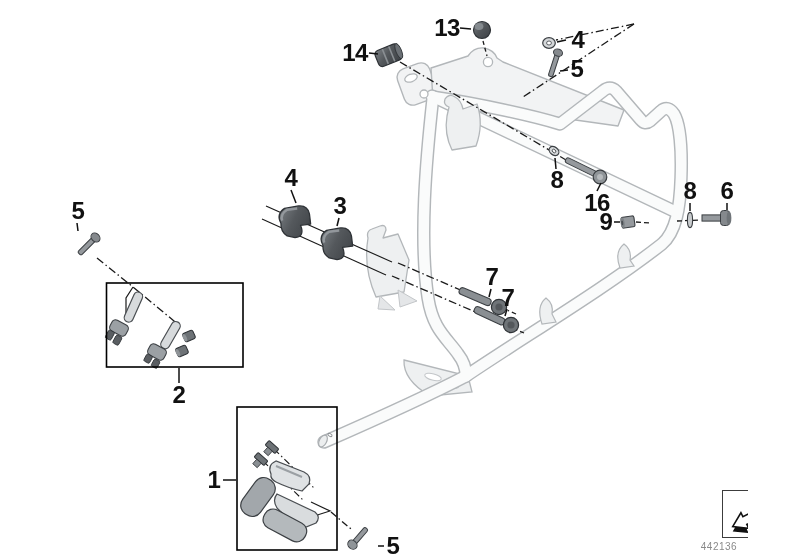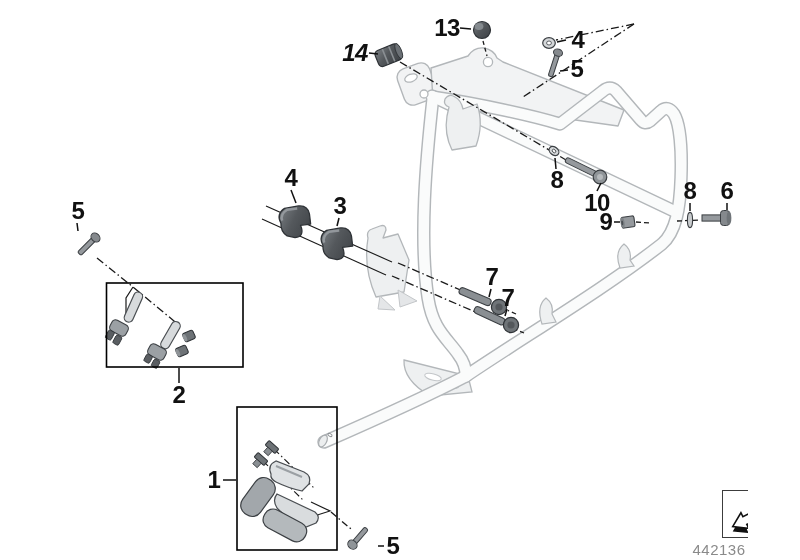--- a/index.html
+++ b/index.html
@@ -5,21 +5,21 @@
   html,body{margin:0;padding:0;background:#fff;}
   .stage{position:relative;width:704px;height:560px;background:#ffffff;overflow:hidden;
          font-family:"Liberation Sans",sans-serif;padding-left:44px;}
   .stage svg.drawing{position:absolute;left:0;top:0;}
   .callout{position:absolute;transform:translate(-50%,-50%);font-weight:bold;font-size:24px;
            color:#111;line-height:1;letter-spacing:-0.5px;cursor:default;user-select:none;}
   .icon-box{position:absolute;left:722px;top:490px;width:66px;height:48px;
             border:1.4px solid #3c3c3c;background:#fff;box-sizing:border-box;
             display:flex;align-items:center;justify-content:center;}
   .drawing-number{position:absolute;left:680px;top:541px;width:78px;text-align:center;
-                  font-size:15px;color:#8a8a8a;letter-spacing:0.5px;}
+                  font-size:10px;color:#8a8a8a;letter-spacing:0.5px;}
 </style>
 </head>
 <body>
 
 <div class="stage">
 
   <svg class="drawing" width="800" height="560" viewBox="0 0 800 560">
     <defs>
       <linearGradient id="gradDark" x1="0" y1="0" x2="1" y2="1">
         <stop offset="0" stop-color="#7d8286"></stop>
@@ -245,25 +245,25 @@
       <line x1="291" y1="190" x2="296" y2="203"></line>
       <line x1="339" y1="218" x2="337" y2="226"></line>
       <line x1="77" y1="223" x2="78" y2="231"></line>
       <line x1="179" y1="383" x2="179" y2="368"></line>
       <line x1="223" y1="480" x2="236" y2="480"></line>
       <line x1="384" y1="546" x2="378" y2="546"></line>
     </g>
   </svg>
 
   <div class="callout" style="left:447px;top:28px;">13</div>
-  <div class="callout" style="left:355px;top:53px;font-style:italic;">14</div>
+  <div class="callout" style="left:355px;top:53px;">14</div>
   <div class="callout" style="left:578px;top:40px;">4</div>
   <div class="callout" style="left:577px;top:69px;">5</div>
   <div class="callout" style="left:557px;top:180px;">8</div>
-  <div class="callout" style="left:597px;top:203px;">10</div>
+  <div class="callout" style="left:597px;top:203px;">16</div>
   <div class="callout" style="left:606px;top:222px;">9</div>
   <div class="callout" style="left:690px;top:191px;">8</div>
   <div class="callout" style="left:727px;top:191px;">6</div>
   <div class="callout" style="left:492px;top:277px;">7</div>
   <div class="callout" style="left:508px;top:298px;">7</div>
   <div class="callout" style="left:291px;top:178px;">4</div>
   <div class="callout" style="left:340px;top:206px;">3</div>
   <div class="callout" style="left:78px;top:211px;">5</div>
   <div class="callout" style="left:179px;top:395px;">2</div>
   <div class="callout" style="left:214px;top:480px;">1</div>

